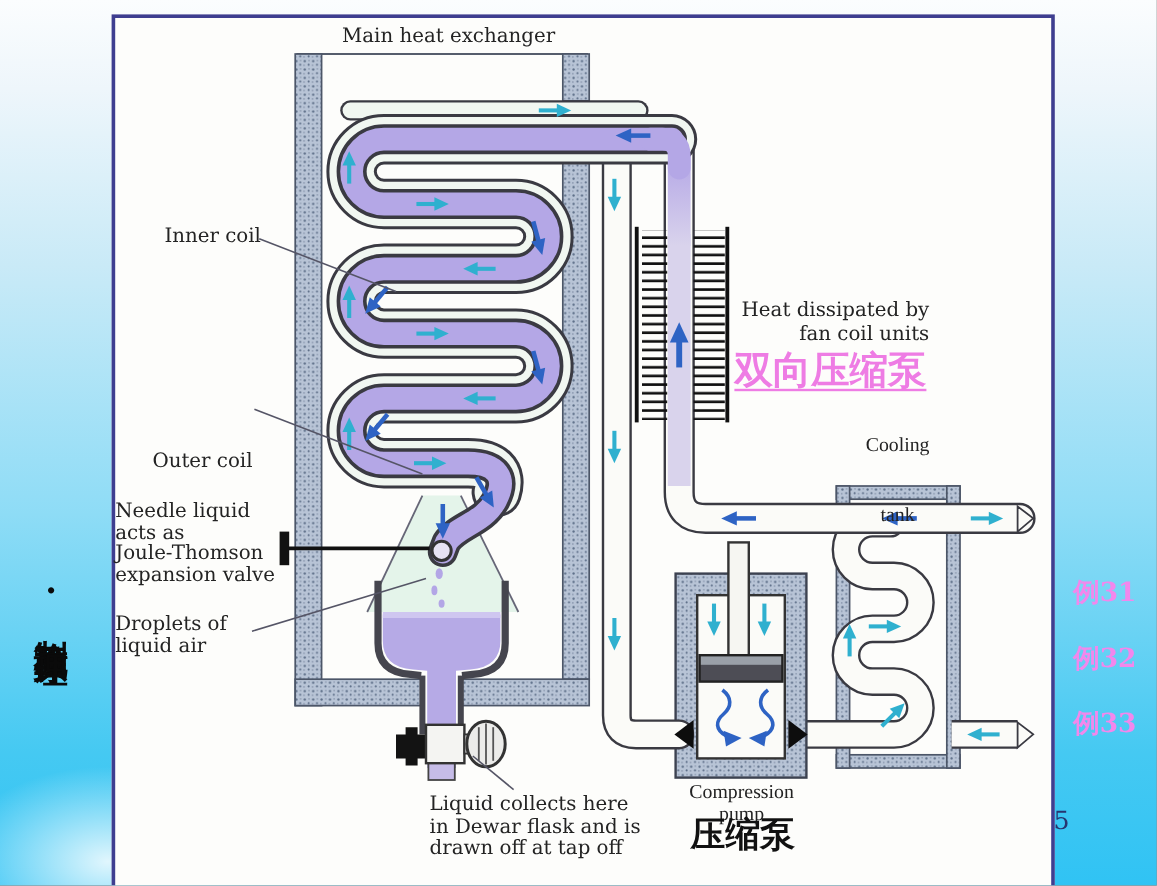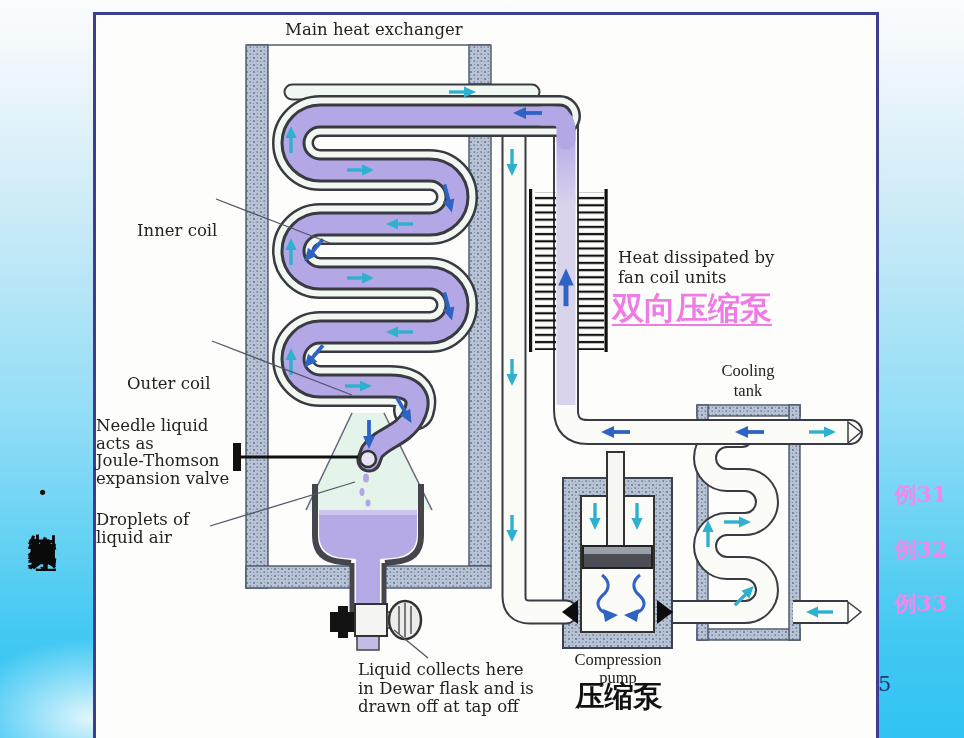--- a/index.html
+++ b/index.html
@@ -206,21 +206,21 @@
     <g stroke="#556" stroke-width="1.3">
       <line x1="216" y1="199" x2="330" y2="243"></line>
       <line x1="212" y1="341" x2="352" y2="395"></line>
       <line x1="210" y1="526" x2="355" y2="482"></line>
       <line x1="428" y1="658" x2="394" y2="630"></line>
     </g>
   </svg>
 
   <div class="lbl" style="left:285px;top:21px;">Main heat exchanger</div>
 
-  <div class="lbl" style="left:137px;top:188px;margin-top:34px;">Inner coil</div>
+  <div class="lbl" style="left:137px;top:188px;">Inner coil</div>
 
   <div class="lbl" style="left:127px;top:327px;margin-top:48px;">Outer coil</div>
 
   <div class="lbl" style="left:96px;top:417px;">
     <div>Needle liquid</div>
     <div>acts as</div>
     <div>Joule-Thomson</div>
     <div>expansion valve</div>
   </div>
 
@@ -228,28 +228,28 @@
     <div style="line-height:18.5px;">Liquid collects here</div>
     <div style="line-height:18.5px;">in Dewar flask and is</div>
     <div style="line-height:18.5px;">drawn off at tap off</div>
   </div>
 
   <div class="lbl" style="left:96px;top:511px;">
     <div>Droplets of</div>
     <div>liquid air</div>
   </div>
 
-  <div class="lbl" style="left:618px;top:248px;">
+  <div class="lbl" style="left:618px;top:248px;text-align:right;">
     <div style="line-height:20px;">Heat dissipated by</div>
     <div style="line-height:20px;">fan coil units</div>
   </div>
 
   <div class="lbl center" style="left:692px;top:361px;width:112px;">
     <div style="line-height:20px;">Cooling</div>
-    <div style="line-height:20px;">tank</div>
+    <div style="line-height:20px;margin-top:38px;">tank</div>
   </div>
 
   <div class="lbl center" style="left:558px;top:651px;width:120px;">
     <div style="line-height:18px;">Compression</div>
     <div style="line-height:18px;">pump</div>
   </div>
 
   <div id="caption-cn">压缩泵</div>
 
   <div id="lbl-anim">

